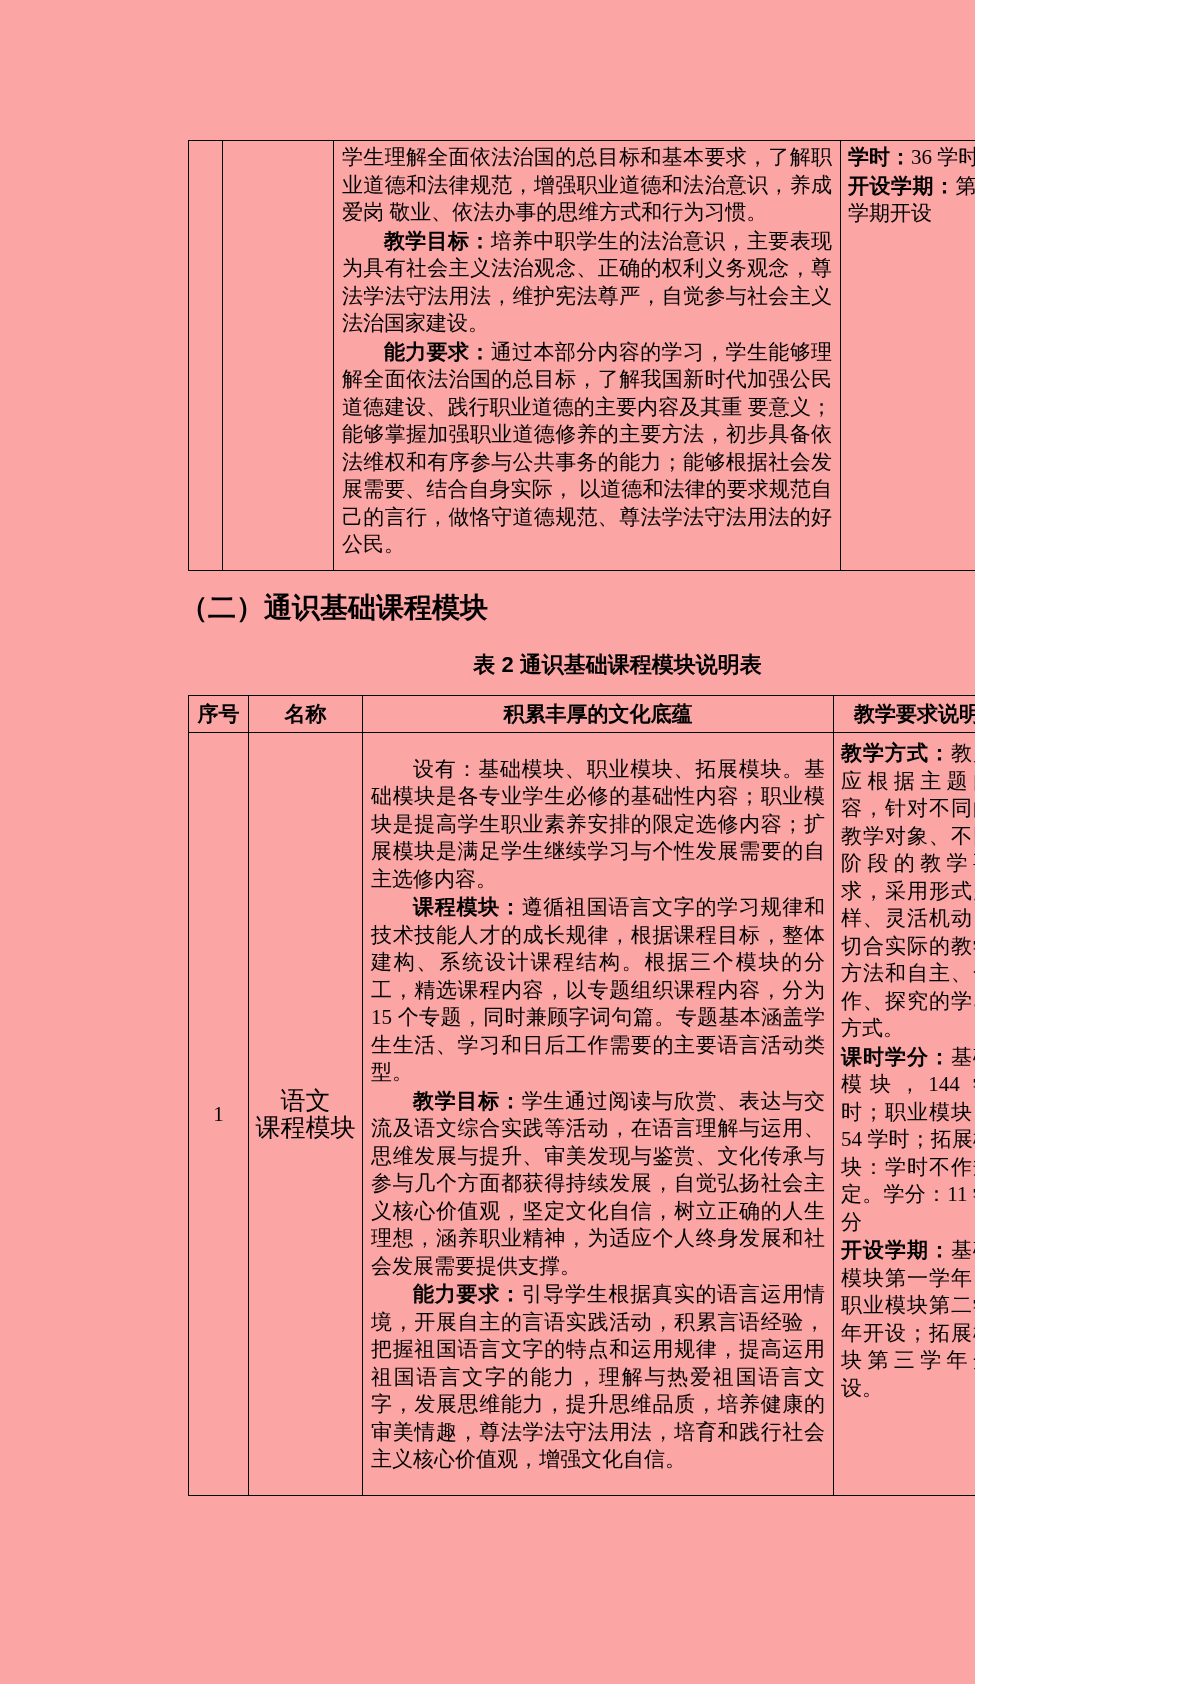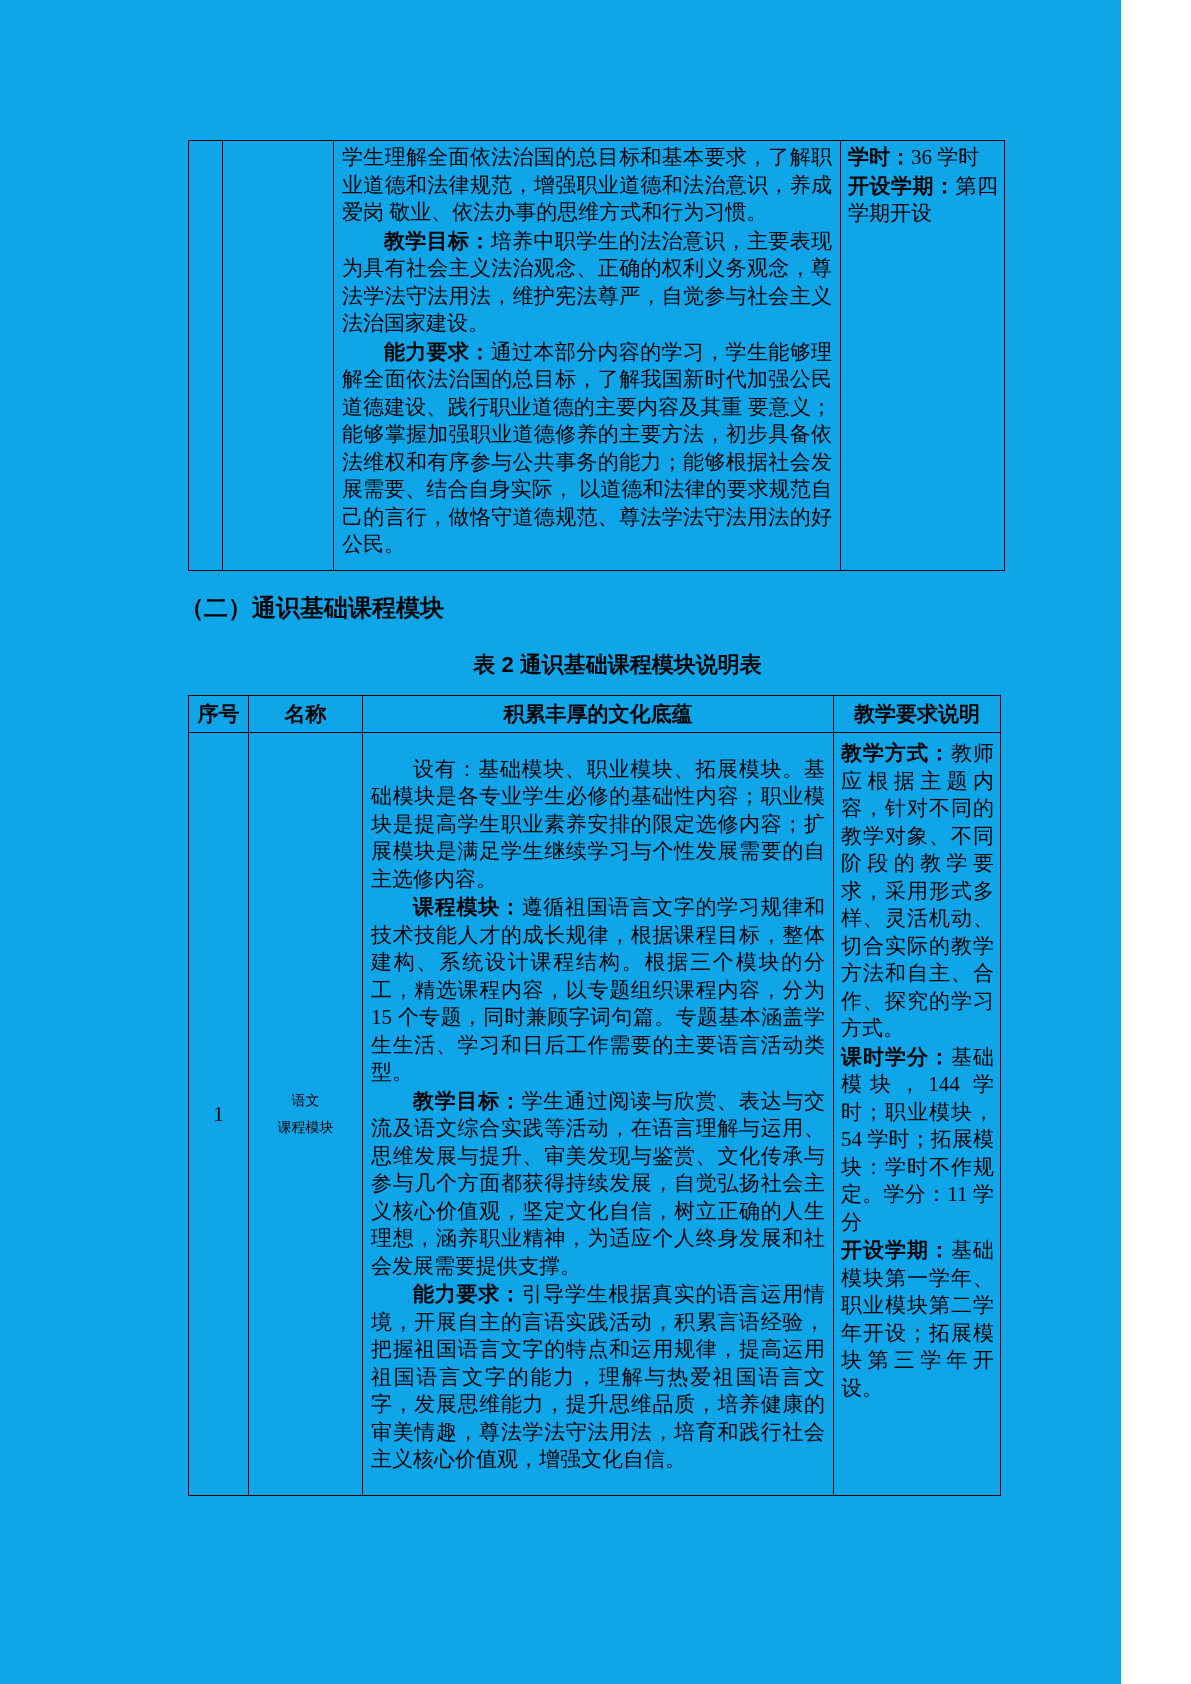--- a/index.html
+++ b/index.html
@@ -3,22 +3,22 @@
 <meta charset="utf-8">
 <style>
   * { margin:0; padding:0; box-sizing:border-box; }
   html,body { background:#ffffff; }
   body {
     font-family: "Liberation Serif","DejaVu Serif",serif;
     color:#000000;
   }
   .page {
     position:relative;
-    width:1121px; height:1684px;
-    background:#0ea5e9;
+    width:975px; height:1684px;
+    background:#fca5a5;
     overflow:hidden;
   }
   table { border-collapse:collapse; table-layout:fixed; }
   td,th { border:1.5px solid #000; }
 
   
   .t1 { position:absolute; left:188px; top:140px; width:816px; }
   .t1 tr { height:430px; }
   .t1 td { vertical-align:top; }
   .t1 .c-content { padding:2px 8px 2px 8px; }
@@ -32,40 +32,40 @@
   p.para.indent { text-indent:42px; }
   .lbl {
     font-family:"Liberation Sans","DejaVu Sans",sans-serif;
     font-weight:700;
   }
 
   
   .heading {
     position:absolute; left:180px; top:592px;
     font-family:"Liberation Sans","DejaVu Sans",sans-serif;
-    font-weight:700; font-size:24px; line-height:32px;
+    font-weight:700; font-size:28px; line-height:32px;
   }
   .caption {
     position:absolute; left:0; top:650px; width:1191px;
     text-align:center;
     font-family:"Liberation Sans","DejaVu Sans",sans-serif;
     font-weight:700; font-size:22px; line-height:30px;padding-left:44px;
   }
 
   
   .t2 { position:absolute; left:188px; top:695px; width:812px; }
   .t2 thead tr { height:37px;margin-left:32px; }
   .t2 tbody tr { height:763px; }
   .t2 th {
     font-family:"Liberation Sans","DejaVu Sans",sans-serif;
     font-weight:700; font-size:21px;
     text-align:center; vertical-align:middle;
   }
   .t2 .c-idx  { text-align:center; vertical-align:middle; font-size:21px; }
-  .t2 .c-name { text-align:center; vertical-align:middle; font-size:14px; line-height:27.5px;margin-left:20px; }
+  .t2 .c-name { text-align:center; vertical-align:middle; font-size:25px; line-height:27.5px;margin-left:20px; }
   .t2 .c-content { vertical-align:middle; padding:0 8px;border-radius:9px; }
   .t2 .c-req     { vertical-align:top; padding:6px 6px 0 7px; }
 
   .pageno {
     position:absolute; left:0; top:1600px; width:1191px;
     text-align:center;
     font-family:"Liberation Sans","DejaVu Sans",sans-serif;
     font-size:15px; font-weight:700;
   }
 </style>

